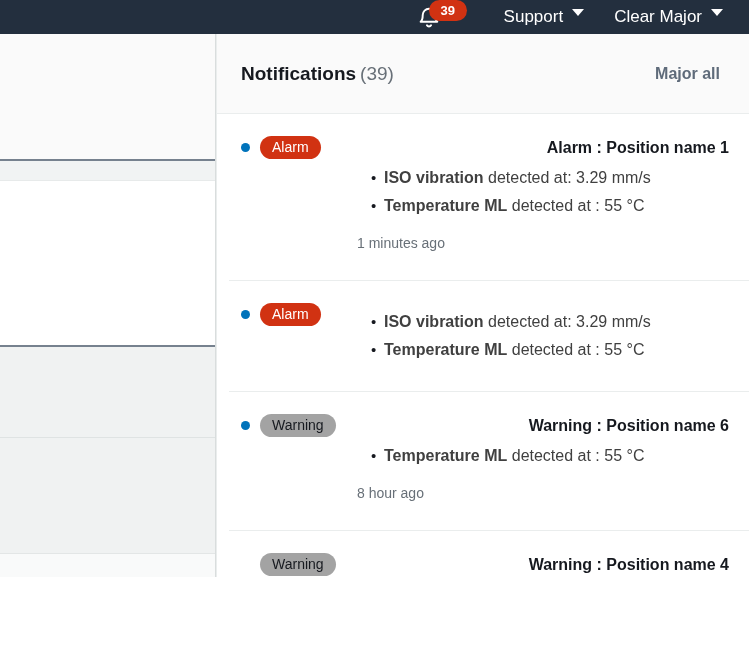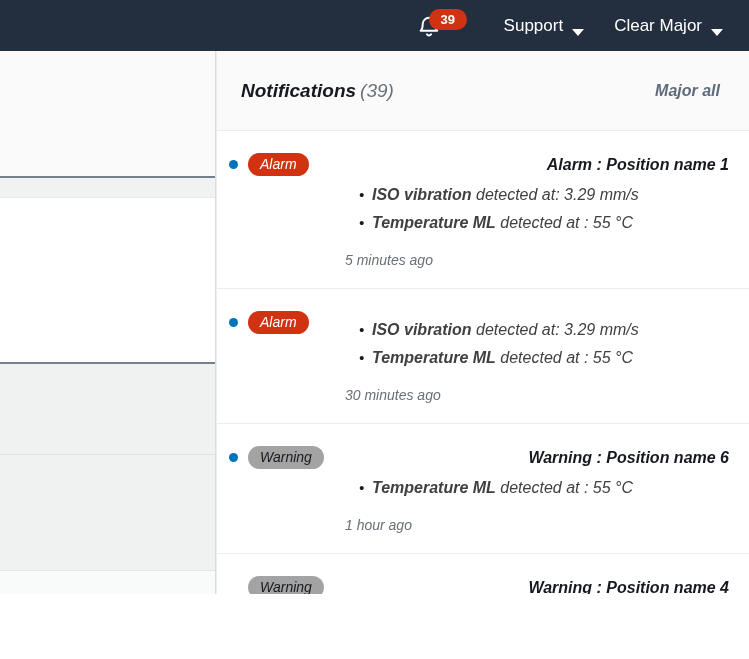--- a/index.html
+++ b/index.html
@@ -1,41 +1,41 @@
 <!DOCTYPE html>
 <html><head>
 <meta charset="utf-8">
 <style>
   * { margin: 0; padding: 0; box-sizing: border-box; }
   html, body { width: 749px; height: 659px; overflow: hidden; }
   body { font-family: "Liberation Sans", sans-serif; background: #ffffff; }
 
   
   .topbar {
-    height: 51px; background: #232f3e;
+    height: 34px; background: #232f3e;
     display: flex; align-items: center; justify-content: flex-end;
     padding-right: 26px; gap: 30px;
   }
   .nav-bell { position: relative; width: 26px; height: 26px; margin-right: 32px; cursor: pointer; }
   .nav-bell svg { display: block; }
   .nav-badge {
     position: absolute; left: 13px; top: -4px;
     background: #d13212; color: #ffffff;
     font-size: 13px; font-weight: 700; line-height: 19px;
     padding: 1px 12px; border-radius: 12px; white-space: nowrap;
   }
-  .nav-menu { display: flex; align-items: flex-end; gap: 9px; color: #ffffff; font-size: 17px; cursor: pointer; }
+  .nav-menu { display: flex; align-items: flex-start; gap: 9px; color: #ffffff; font-size: 17px; cursor: pointer; }
   .caret-down {
     width: 0; height: 0;
     border-left: 6px solid transparent; border-right: 6px solid transparent;
     border-top: 7px solid #ffffff; margin-top: 2px;
   }
 
   
-  .page { position: relative; height: 543px; font-style: italic; }
+  .page { position: relative; height: 543px; }
 
   
   .bg-page {
     position: absolute; left: 0; top: 0; width: 216px; height: 100%;
     border-right: 1px solid #d9dddd;
     display: flex; flex-direction: column; background: #ffffff;
   }
   .bg-s1 { height: 127px; background: #fafafa; border-bottom: 2px solid #76818e; }
   .bg-s2 { height: 20px;  background: #f1f3f3; border-bottom: 1px solid #e7eaea; }
   .bg-s3 { height: 166px; background: #ffffff; border-bottom: 2px solid #76818e; }
@@ -56,23 +56,24 @@
     padding: 0 29px 0 24px;
   }
   .panel-title { font-size: 19px; font-weight: 700; color: #16191f; }
   .panel-count { font-size: 19px; font-weight: 400; color: #687078; margin-left: 4px; }
   .clear-all { font-size: 16px; font-weight: 700; color: #5f6b7a; cursor: pointer; text-decoration: none; }
 
   .panel-list { flex: 1; overflow: hidden; }
 
   .notif-item {
     position: relative;
-    padding: 22px 20px 18px 128px;
+    padding: 22px 20px 27px 128px;
     border-bottom: 1px solid #eaeded;
     cursor: pointer;
+    margin-left: 12px;
   }
   .unread-dot {
     position: absolute; left: 12px; top: 29px;
     width: 9px; height: 9px; border-radius: 50%; background: #0073bb;
   }
   .sev-badge {
     position: absolute; left: 31px; top: 22px;
     font-size: 14px; line-height: 19px; padding: 2px 12px;
     border-radius: 12px; white-space: nowrap;
   }
@@ -134,45 +135,44 @@
     <div class="panel-list" id="notif-list">
   <div class="notif-item">
     <span class="unread-dot"></span>
     <span class="sev-badge alarm">Alarm</span>
     <div class="notif-body">
       <div class="notif-title">Alarm : Position name 1</div>
       <ul class="notif-details">
               <li><b>ISO vibration</b> detected at: 3.29 mm/s</li>
               <li><b>Temperature ML</b> detected at : 55 °C</li>
             </ul>
-      <div class="notif-time">5 minutes ago</div>
+      <div class="notif-time">1 minutes ago</div>
     </div>
   </div>
 
   <div class="notif-item">
     <span class="unread-dot"></span>
     <span class="sev-badge alarm">Alarm</span>
     <div class="notif-body">
       <ul class="notif-details">
               <li><b>ISO vibration</b> detected at: 3.29 mm/s</li>
               <li><b>Temperature ML</b> detected at : 55 °C</li>
             </ul>
-      <div class="notif-time">30 minutes ago</div>
     </div>
   </div>
 
   <div class="notif-item">
     <span class="unread-dot"></span>
     <span class="sev-badge warning">Warning</span>
     <div class="notif-body">
       <div class="notif-title">Warning : Position name 6</div>
       <ul class="notif-details">
               <li><b>Temperature ML</b> detected at : 55 °C</li>
             </ul>
-      <div class="notif-time">1 hour ago</div>
+      <div class="notif-time">8 hour ago</div>
     </div>
   </div>
 
   <div class="notif-item">
 
     <span class="sev-badge warning">Warning</span>
     <div class="notif-body">
       <div class="notif-title">Warning : Position name 4</div>
 
     </div>

